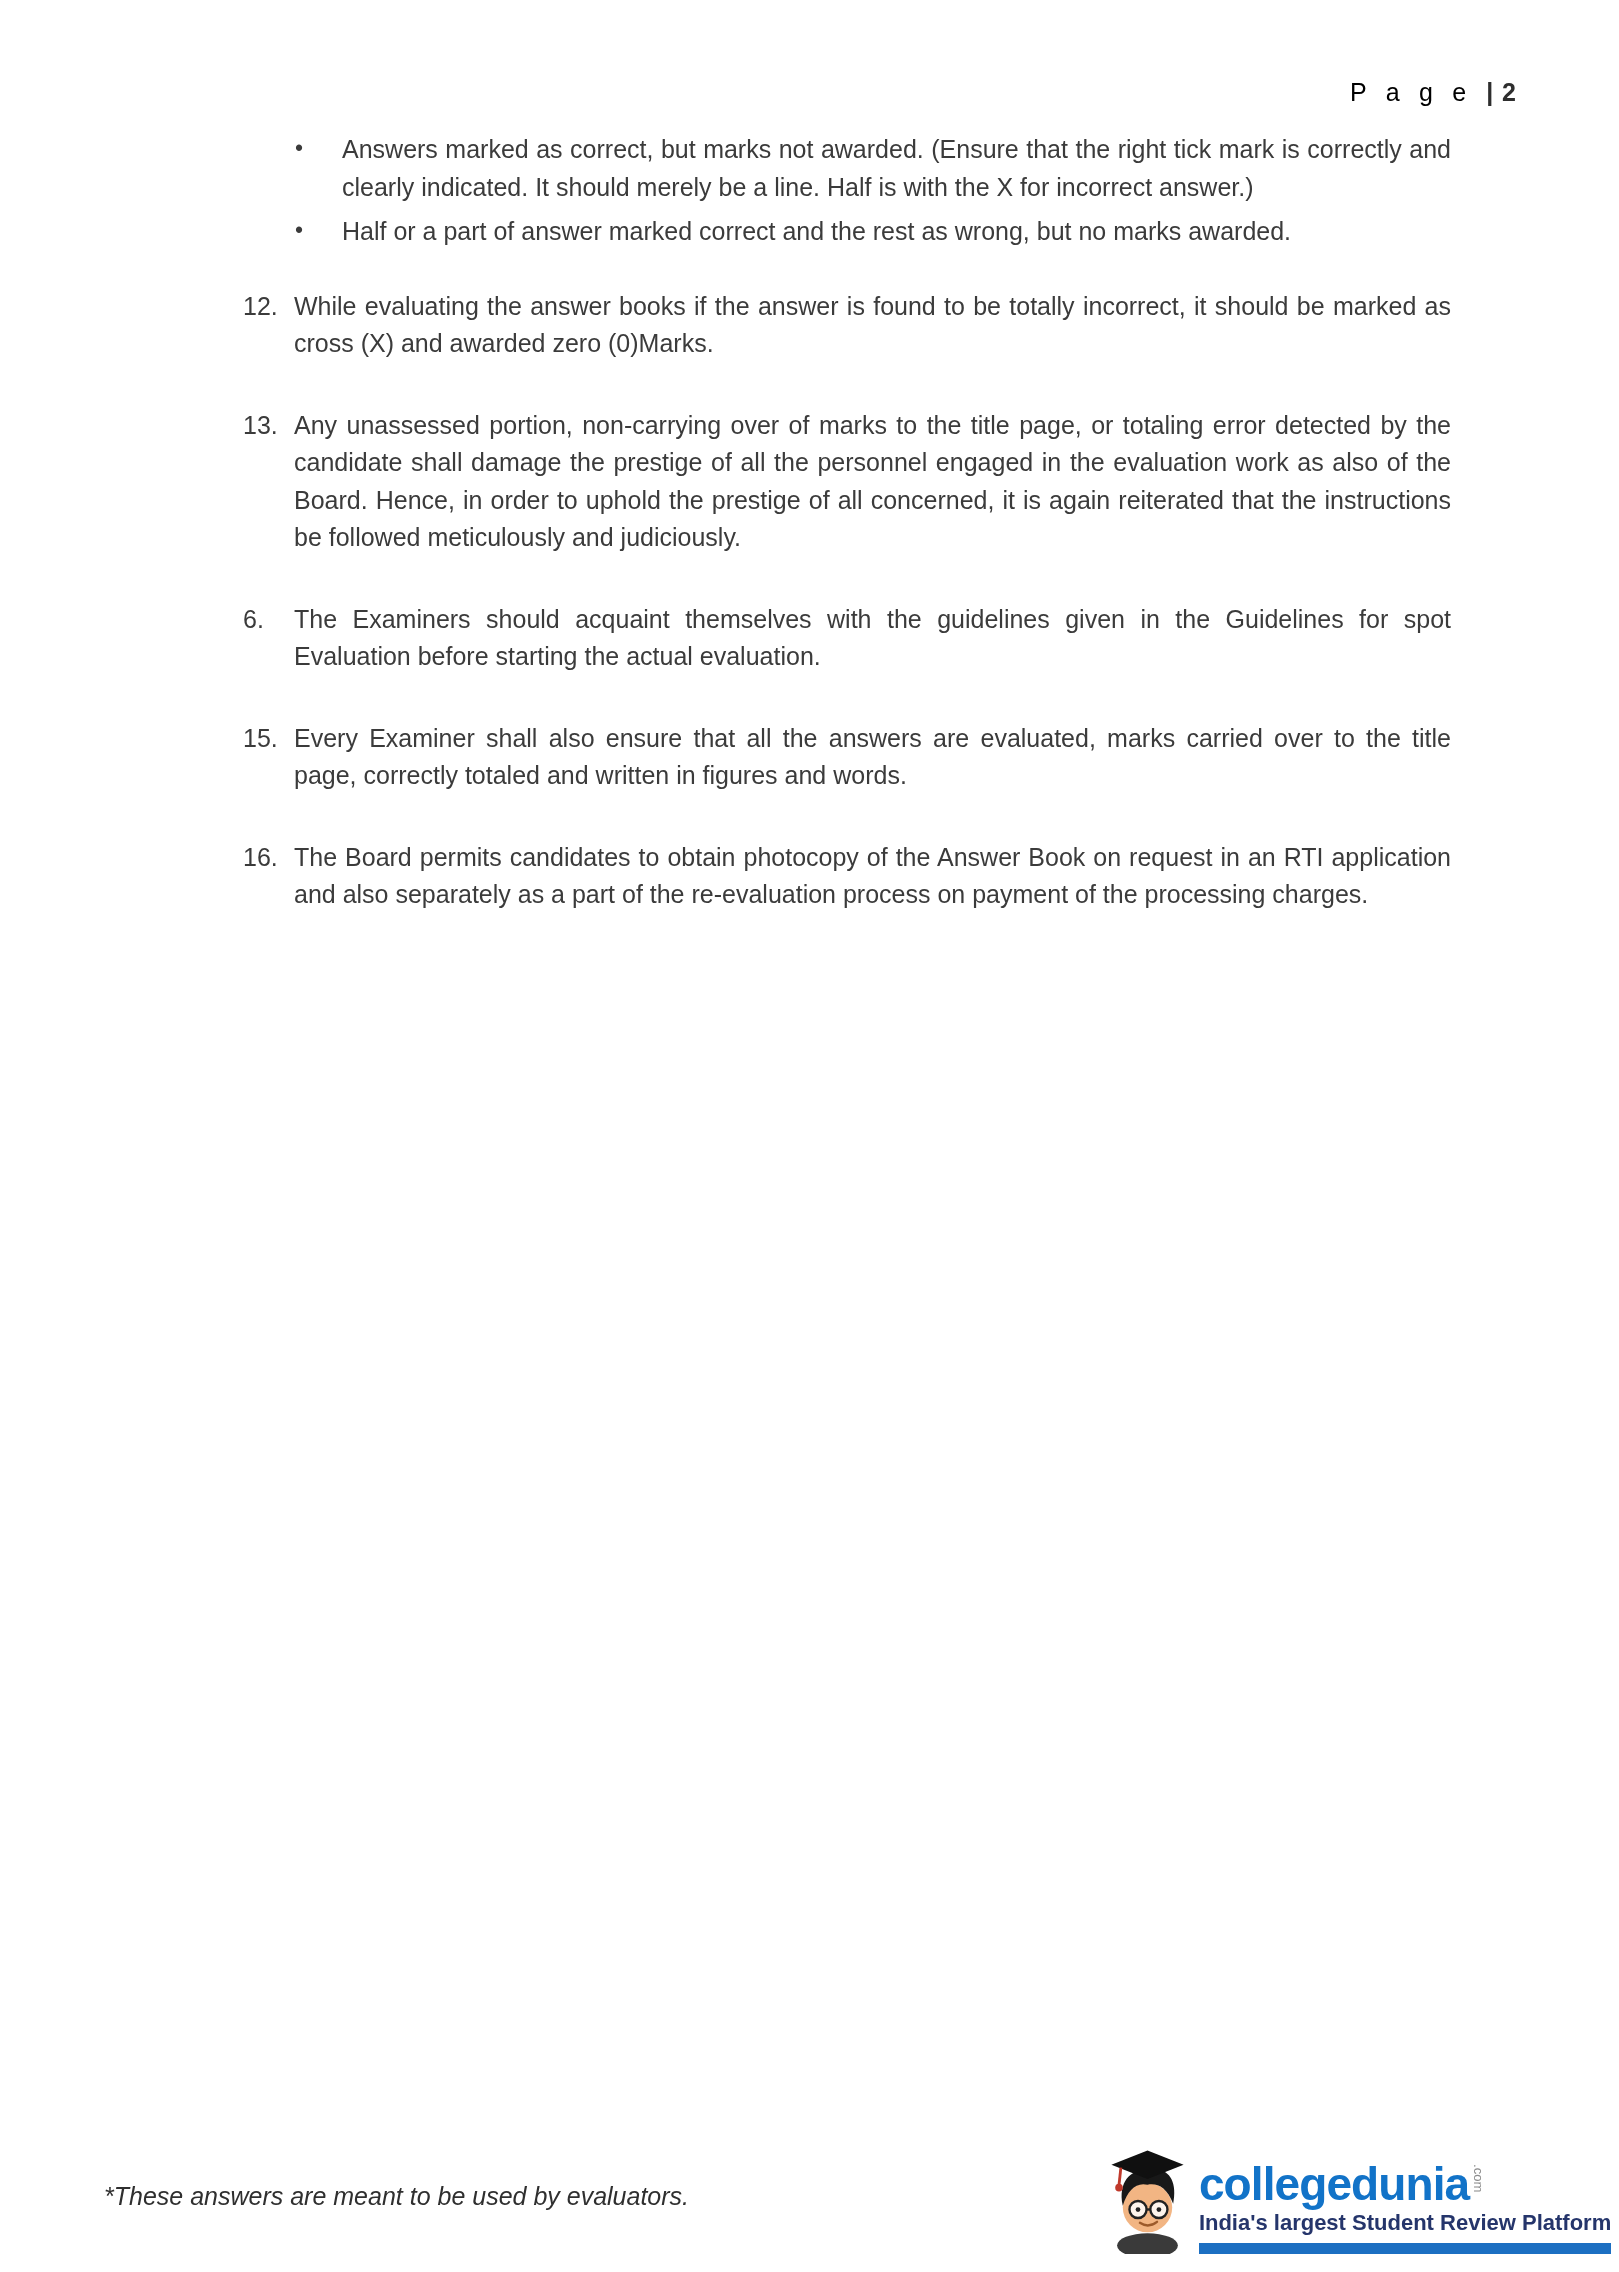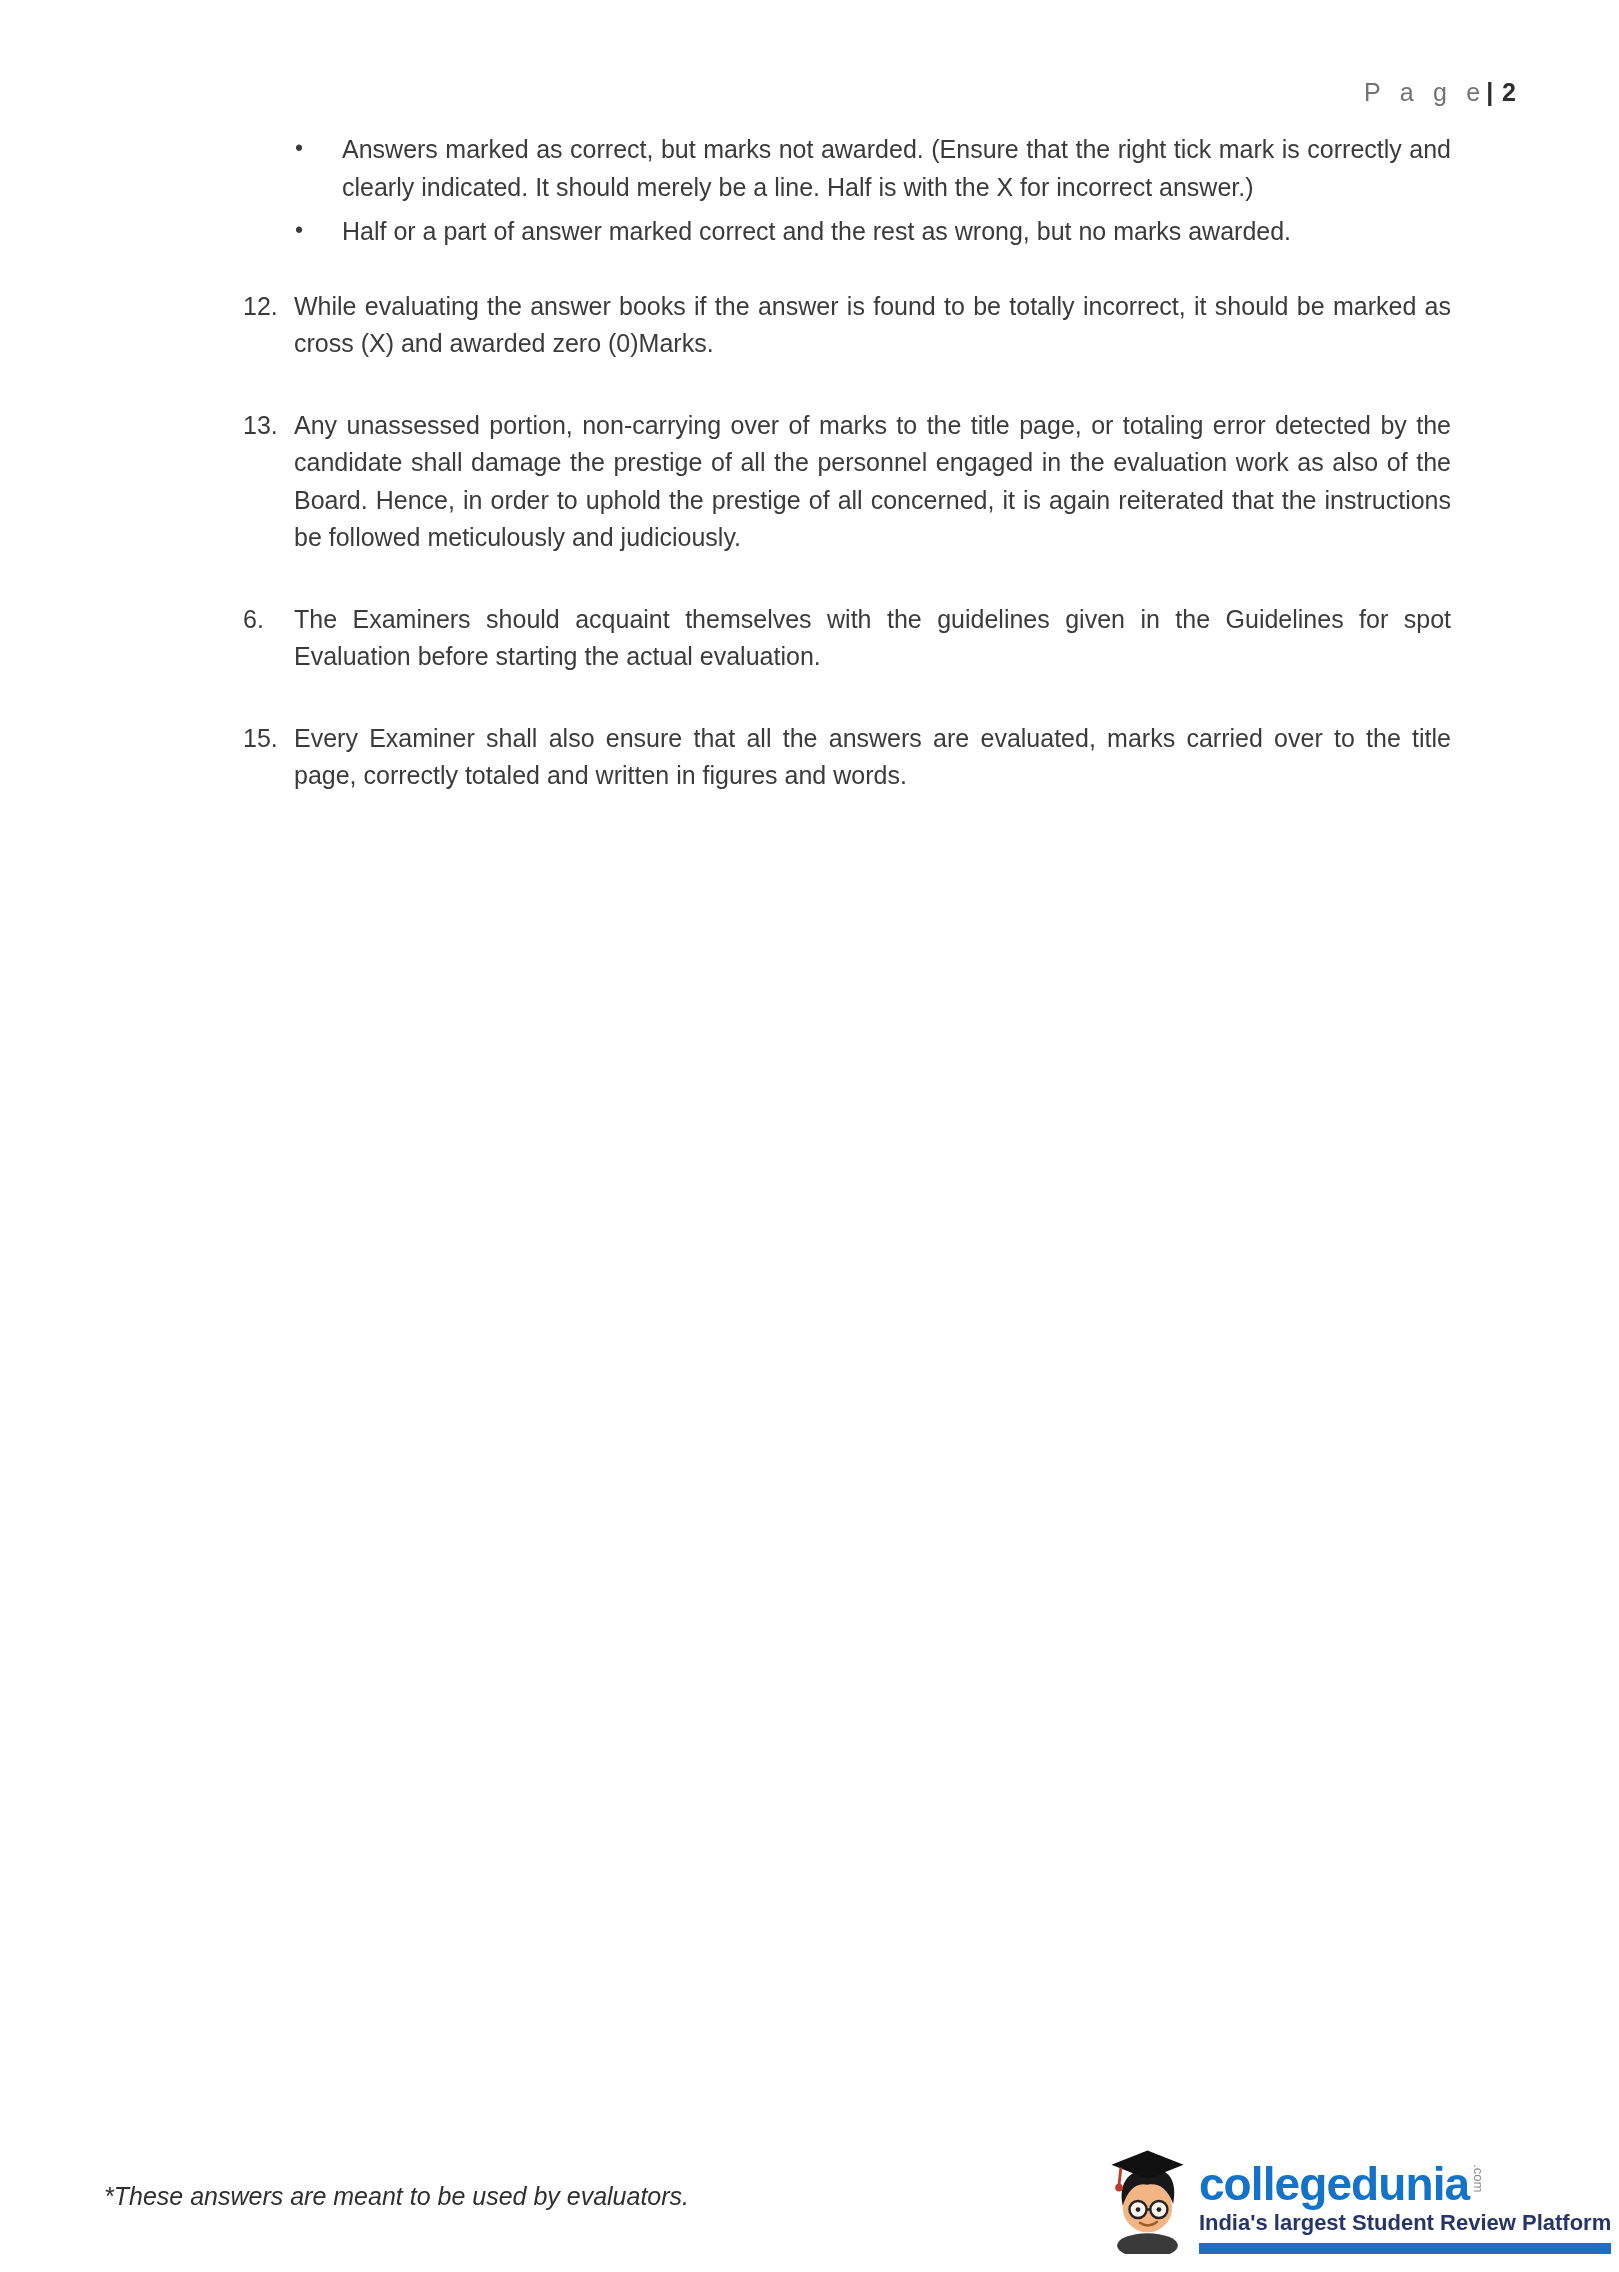--- a/index.html
+++ b/index.html
@@ -14,21 +14,21 @@
   }
 
   
   .page-header {
     position:absolute;
     top:78px;
     right:104px;
     font-size:25px;
     white-space:nowrap;
   }
-  .page-word { color:#737373; letter-spacing:6.2px; }
+  .page-word { color:#000000; letter-spacing:6.2px; margin-right:14px; }
   .page-sep  { font-weight:bold; color:#2e2e2e; margin-right:8.8px; }
   .page-num  { font-weight:bold; color:#2e2e2e; }
 
   
   .content {
     position:absolute;
     left:243px;
     right:169px;
     top:131px;
     font-size:25px;
@@ -124,20 +124,24 @@
         <span class="num-text">Any unassessed portion, non-carrying over of marks to the title page, or totaling error detected by the candidate shall damage the prestige of all the personnel engaged in the evaluation work as also of the Board. Hence, in order to uphold the prestige of all concerned, it is again reiterated that the instructions be followed meticulously and judiciously.</span>
       </div>
       <div class="num-item">
         <span class="num-label">6.</span>
         <span class="num-text">The Examiners should acquaint themselves with the guidelines given in the Guidelines for spot Evaluation before starting the actual evaluation.</span>
       </div>
       <div class="num-item">
         <span class="num-label">15.</span>
         <span class="num-text">Every Examiner shall also ensure that all the answers are evaluated, marks carried over to the title page, correctly totaled and written in figures and words.</span>
       </div>
+      <div class="num-item">
+        <span class="num-label">16.</span>
+        <span class="num-text">The Board permits candidates to obtain photocopy of the Answer Book on request in an RTI application and also separately as a part of the re-evaluation process on payment of the processing charges.</span>
+      </div>
     </div>
 
   </div>
 
   <div class="footnote">*These answers are meant to be used by evaluators.</div>
 
   <div class="logo-block">
     <span class="mascot">
       <svg viewBox="0 0 100 112" width="95" height="108" xmlns="http://www.w3.org/2000/svg">
 

